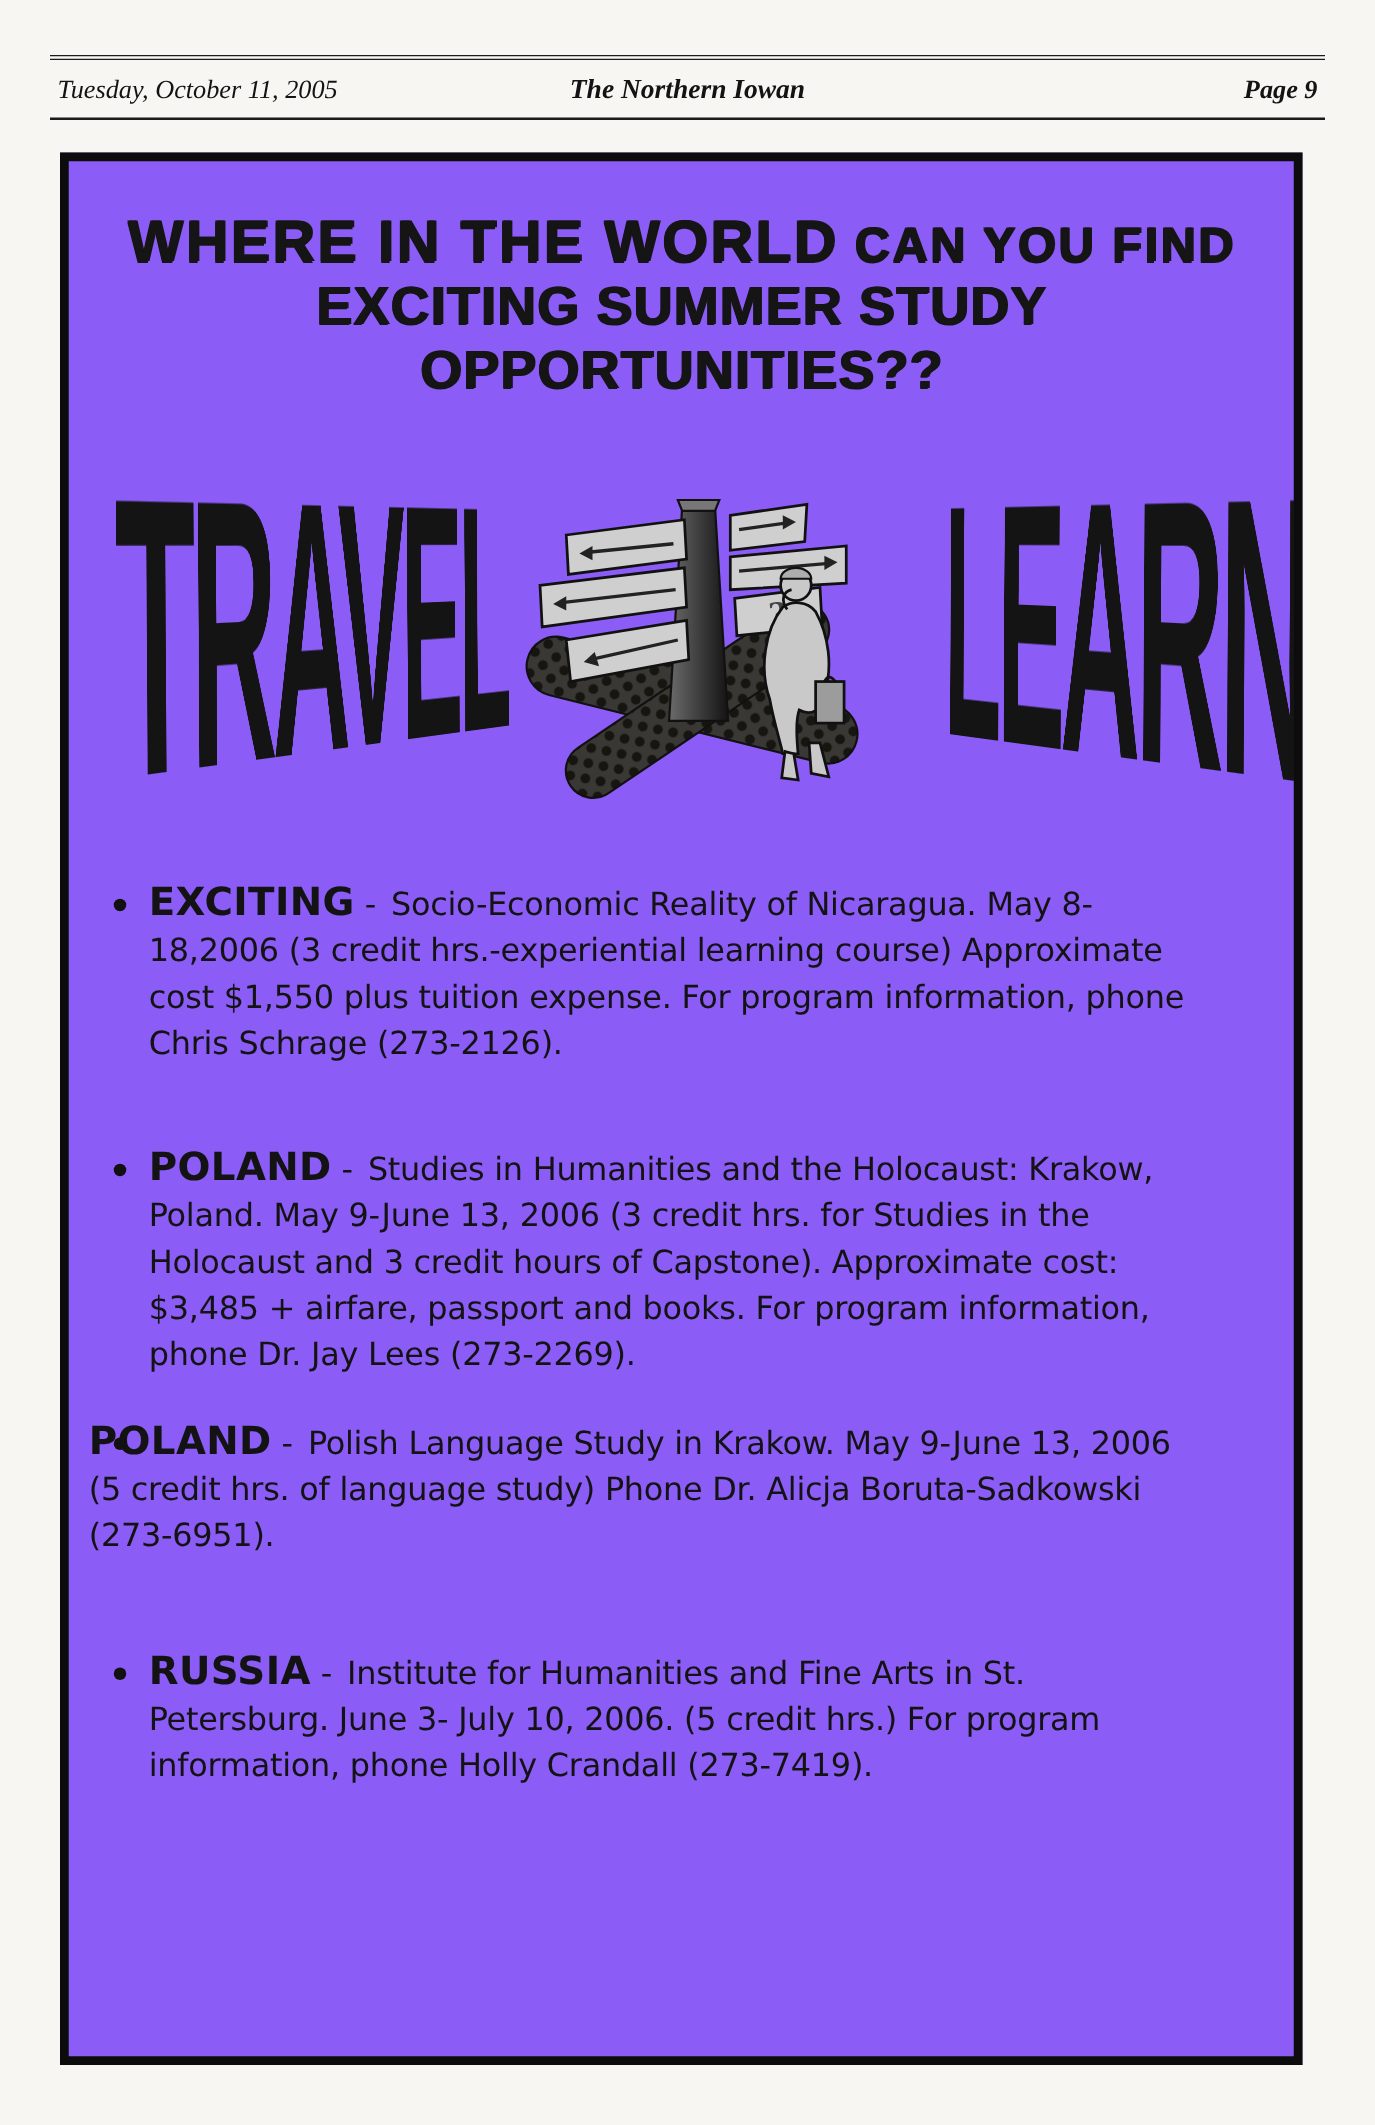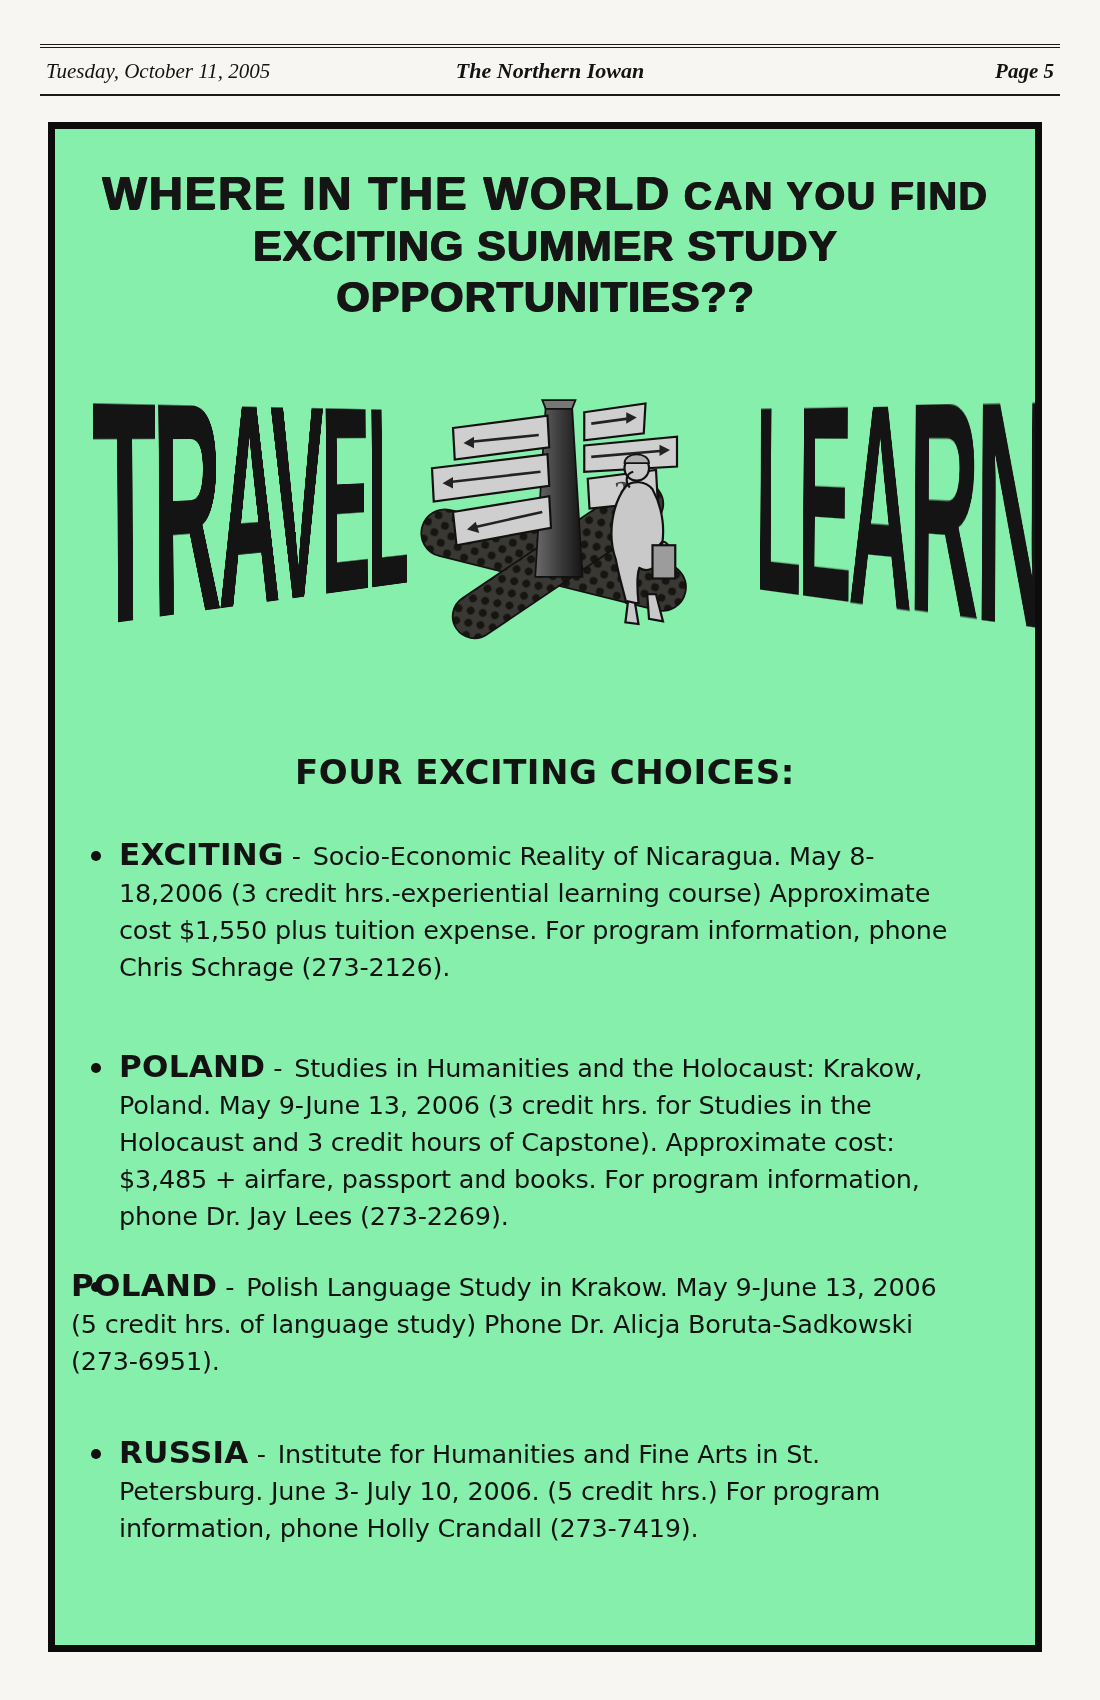--- a/index.html
+++ b/index.html
@@ -25,21 +25,21 @@
     padding:0 6px;
     font-style:italic;
   }
   .news-date{font-weight:normal;}
   .news-title{font-weight:bold;font-size:22px;position:absolute;left:0;right:0;text-align:center;}
   .news-page{font-weight:bold;z-index:1;}
 
   
   .ad-box{
     position:absolute;left:48px;top:122px;width:994px;height:1530px;
-    background:#86efac;
+    background:#8b5cf6;
     border:7px solid #0c0c0c;
     box-sizing:border-box;
     overflow:hidden;
   }
 
   
   .headline{
     margin-top:36px;
     text-align:center;
     font-family:"Liberation Sans", sans-serif;
@@ -109,32 +109,32 @@
     background:#111;
   }
   .program .program-name{
     font-weight:bold;
     font-size:31px;
     letter-spacing:0.3px;
   }
   .program .program-sep{margin:0 12px 0 8px;}
   .program-1{margin-bottom:62px;}
   .program-2{margin-bottom:32px;}
-  .program-3{margin-bottom:54px;padding-left:16px;}
+  .program-3{margin-bottom:71px;padding-left:16px;}
   .program-4{margin-bottom:16px;}
 </style>
 </head>
 <body>
 
 <div class="page">
 
   <div class="news-header">
     <span class="news-date">Tuesday, October 11, 2005</span>
     <span class="news-title">The Northern Iowan</span>
-    <span class="news-page">Page 5</span>
+    <span class="news-page">Page 9</span>
   </div>
 
   <div class="ad-box">
 
     <div class="headline">
       <span class="line1-large">WHERE IN THE WORLD</span><span class="line1-small"> CAN YOU FIND</span>
       <span class="line2">EXCITING SUMMER STUDY OPPORTUNITIES??</span>
     </div>
 
     <div class="travel-row">
@@ -210,21 +210,20 @@
             <path d="M236,102 a14,10 0 0 1 28,0 Z" fill="#aeaeae" stroke="#111" stroke-width="2"></path>
 
             <path d="M242,130 C 236,122 238,114 246,112" fill="none" stroke="#111" stroke-width="2.5"></path>
           </g>
         </svg>
       </div>
 
       <div class="big-word word-learn">LEARN</div>
     </div>
 
-    <div class="choices-heading">FOUR EXCITING CHOICES:</div>
 
     <div class="programs">
 
       <div class="program program-1">
         <span class="bullet-dot"></span>
         <span class="program-name">EXCITING</span><span class="program-sep">-</span><span class="program-desc">Socio-Economic Reality of Nicaragua.  May 8-18,2006 (3 credit hrs.-experiential learning course) Approximate cost $1,550 plus tuition expense.  For program information, phone Chris Schrage (273-2126).</span>
       </div>
 
       <div class="program program-2">
         <span class="bullet-dot"></span>

